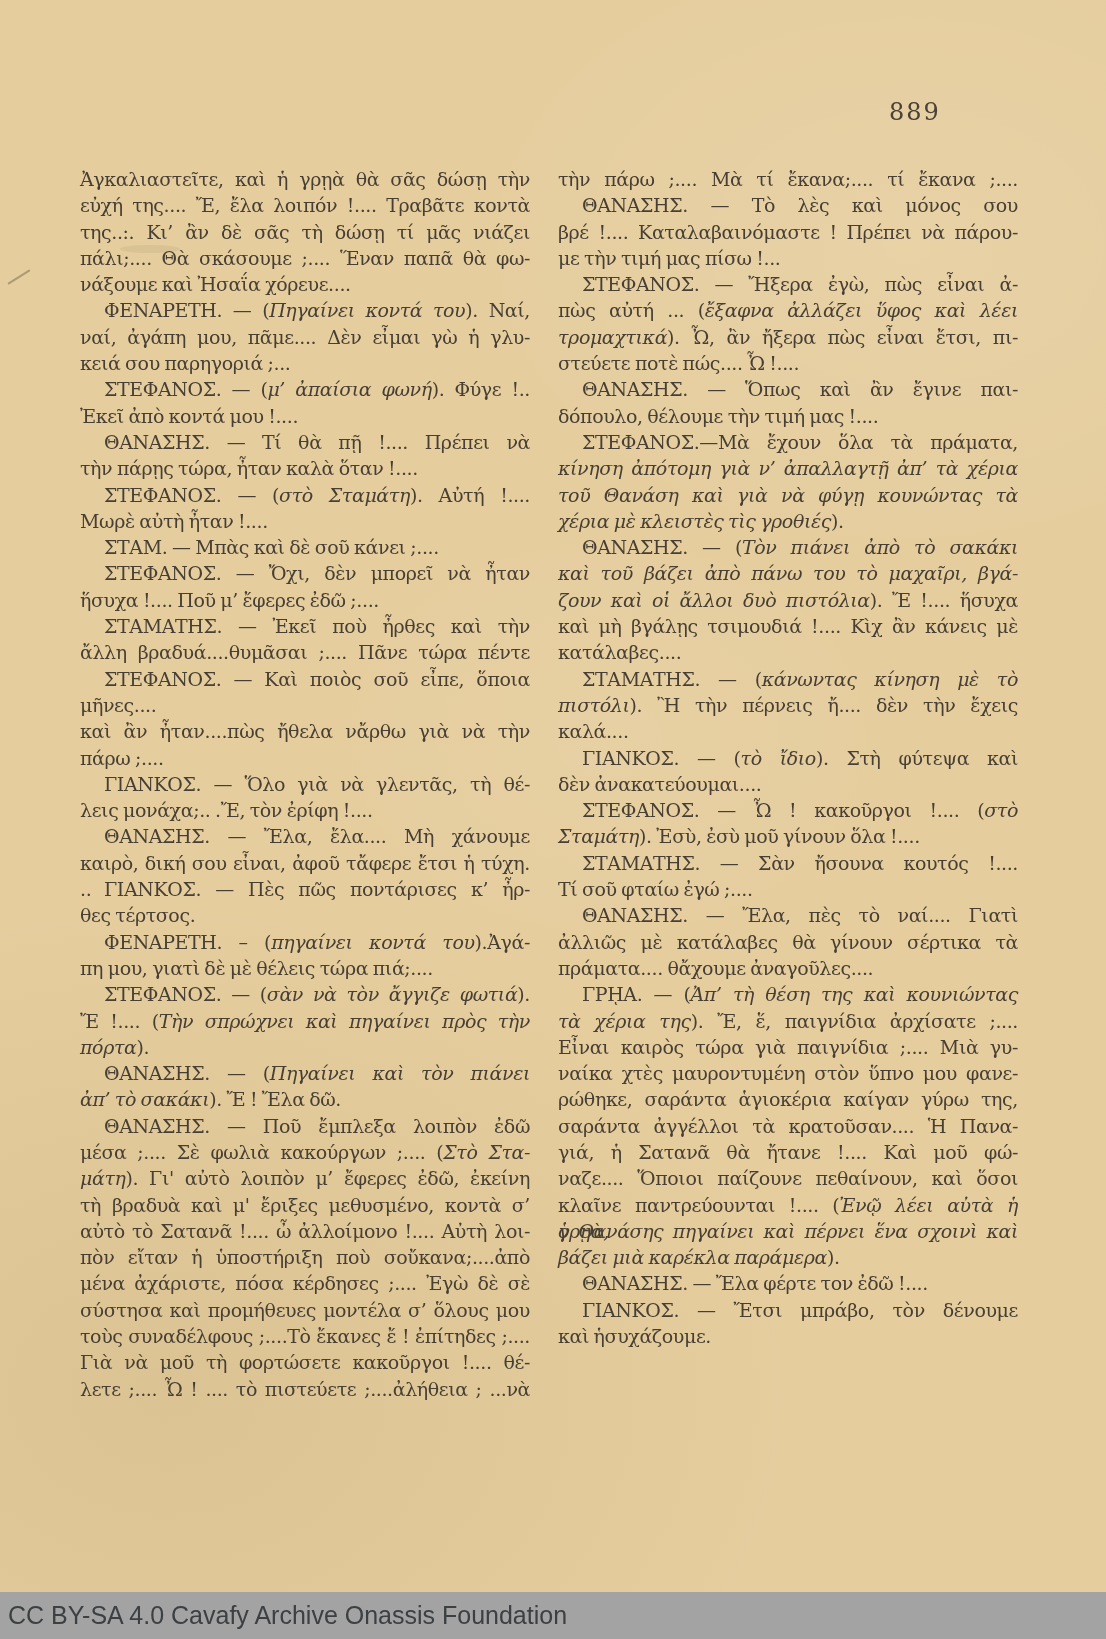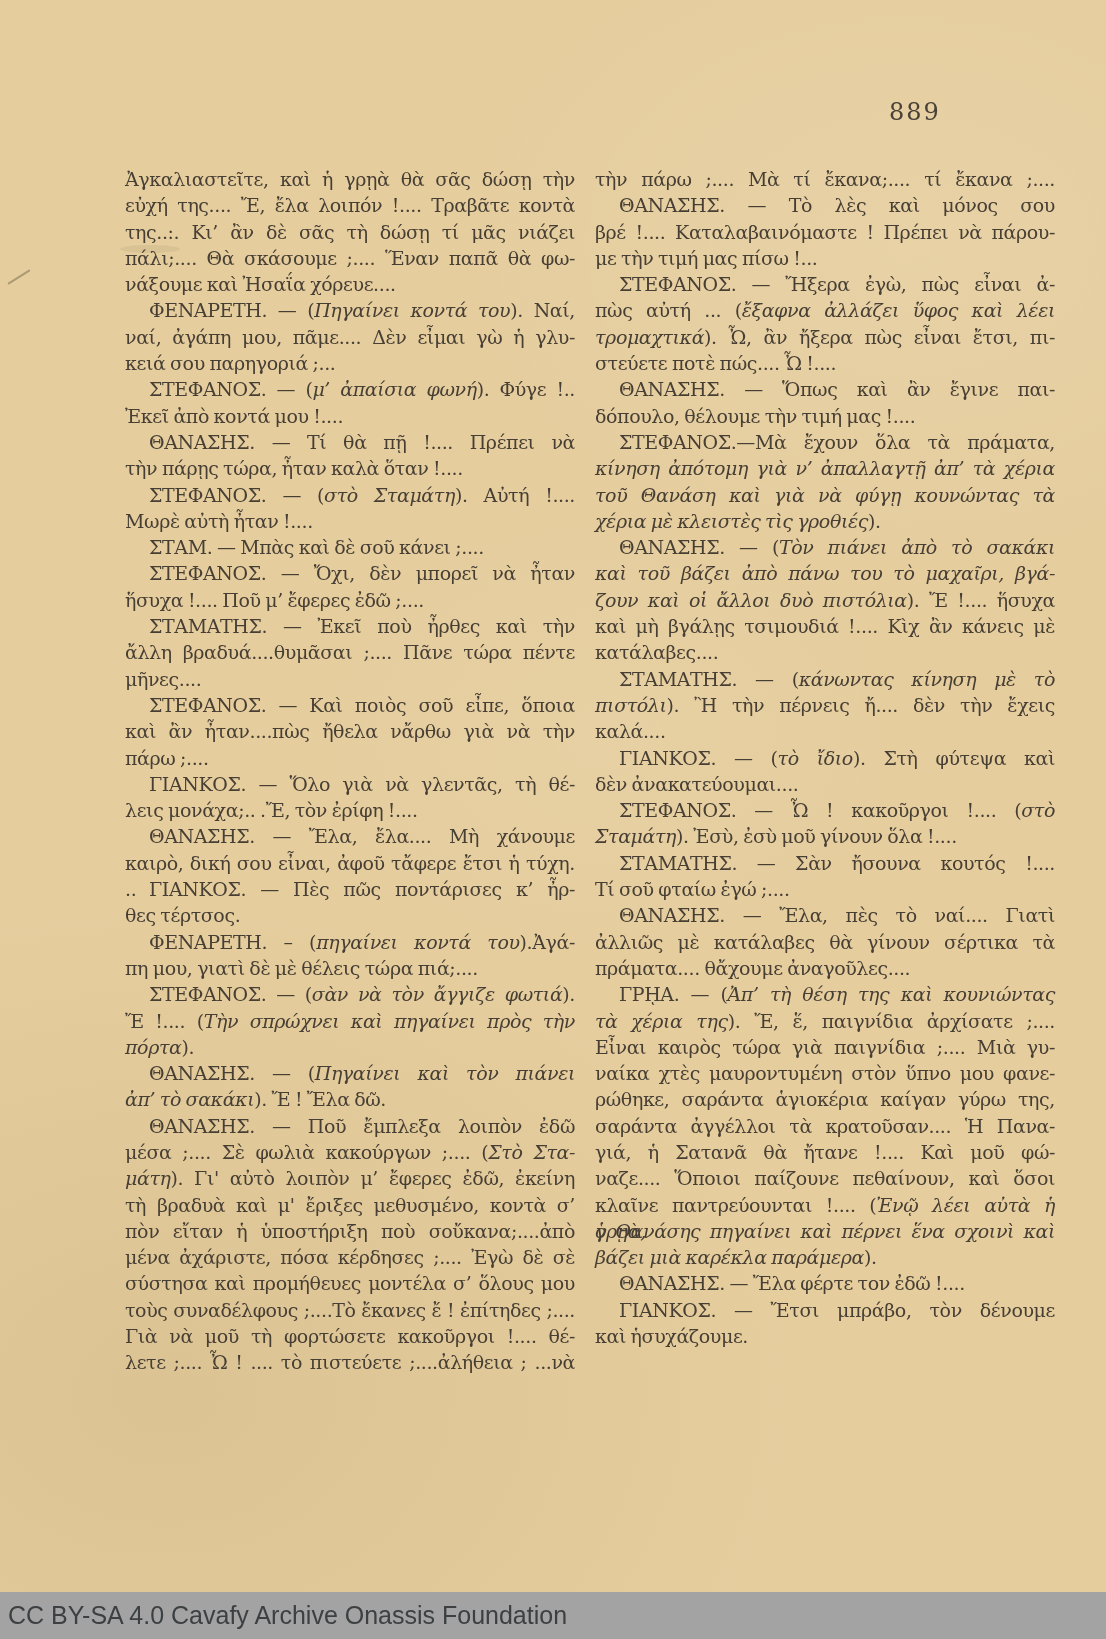--- a/index.html
+++ b/index.html
@@ -13,21 +13,21 @@
       #e5cd9e;
     font-family:"DejaVu Serif","Liberation Serif",serif;
     color:#473f34;
   }
   .page-number{
     position:absolute;left:889px;top:98px;
     font-size:24px;letter-spacing:2px;color:#4a4238;
   }
   .columns{
     position:absolute;left:80px;top:166px;width:938px;
-    display:flex;gap:20px;margin-left:45px;
+    display:flex;gap:28px;
   }
   .col{font-size:19px;letter-spacing:-0.4px;word-spacing:-1px;}
   .col-left{width:450px;}
   .col-right{width:460px;}
   .line{
     height:26.3px;line-height:26.3px;white-space:normal;
     text-align:justify;text-align-last:justify;
   }
   .line.end{text-align-last:left;}
   .line.in{text-indent:24px;}
@@ -71,41 +71,42 @@
       <div class="line end"><span>Ἐκεῖ ἀπὸ κοντά μου !....</span></div>
       <div class="line in"><span>ΘΑΝΑΣΗΣ. — Τί θὰ πῇ !.... Πρέπει νὰ</span></div>
       <div class="line end"><span>τὴν πάρῃς τώρα, ἦταν καλὰ ὅταν !....</span></div>
       <div class="line in"><span>ΣΤΕΦΑΝΟΣ. — (</span><i>στὸ Σταμάτη</i><span>). Αὐτή !....</span></div>
       <div class="line end"><span>Μωρὲ αὐτὴ ἦταν !....</span></div>
       <div class="line in end"><span>ΣΤΑΜ. — Μπὰς καὶ δὲ σοῦ κάνει ;....</span></div>
       <div class="line in"><span>ΣΤΕΦΑΝΟΣ. — Ὄχι, δὲν μπορεῖ νὰ ἦταν</span></div>
       <div class="line end"><span>ἥσυχα !.... Ποῦ μ’ ἔφερες ἐδῶ ;....</span></div>
       <div class="line in"><span>ΣΤΑΜΑΤΗΣ. — Ἐκεῖ ποὺ ἦρθες καὶ τὴν</span></div>
       <div class="line"><span>ἄλλη βραδυά....θυμᾶσαι ;.... Πᾶνε τώρα πέντε</span></div>
+      <div class="line in"><span>ΣΤΕΦΑΝΟΣ. — Καὶ ποιὸς σοῦ εἶπε, ὅποια</span></div>
       <div class="line end"><span>μῆνες....</span></div>
-      <div class="line in"><span>ΣΤΕΦΑΝΟΣ. — Καὶ ποιὸς σοῦ εἶπε, ὅποια</span></div>
       <div class="line"><span>καὶ ἂν ἦταν....πὼς ἤθελα νἄρθω γιὰ νὰ τὴν</span></div>
       <div class="line end"><span>πάρω ;....</span></div>
       <div class="line in"><span>ΓΙΑΝΚΟΣ. — Ὅλο γιὰ νὰ γλεντᾶς, τὴ θέ-</span></div>
       <div class="line end"><span>λεις μονάχα;.. .Ἔ, τὸν ἐρίφη !....</span></div>
       <div class="line in"><span>ΘΑΝΑΣΗΣ. — Ἔλα, ἔλα.... Μὴ χάνουμε</span></div>
       <div class="line end"><span>καιρὸ, δική σου εἶναι, ἀφοῦ τἄφερε ἔτσι ἡ τύχη. ..</span></div>
       <div class="line in"><span>ΓΙΑΝΚΟΣ. — Πὲς πῶς ποντάρισες κ’ ἦρ-</span></div>
       <div class="line end"><span>θες τέρτσος.</span></div>
       <div class="line in"><span>ΦΕΝΑΡΕΤΗ. – (</span><i>πηγαίνει κοντά του</i><span>).Ἀγά-</span></div>
       <div class="line end"><span>πη μου, γιατὶ δὲ μὲ θέλεις τώρα πιά;....</span></div>
       <div class="line in"><span>ΣΤΕΦΑΝΟΣ. — (</span><i>σὰν νὰ τὸν ἄγγιζε φωτιά</i><span>).</span></div>
       <div class="line"><span>Ἔ !.... (</span><i>Τὴν σπρώχνει καὶ πηγαίνει πρὸς τὴν</i></div>
       <div class="line end"><i>πόρτα</i><span>).</span></div>
       <div class="line in"><span>ΘΑΝΑΣΗΣ. — (</span><i>Πηγαίνει καὶ τὸν πιάνει</i></div>
       <div class="line end"><i>ἀπ’ τὸ σακάκι</i><span>). Ἔ ! Ἔλα δῶ.</span></div>
       <div class="line in"><span>ΘΑΝΑΣΗΣ. — Ποῦ ἔμπλεξα λοιπὸν ἐδῶ</span></div>
       <div class="line"><span>μέσα ;.... Σὲ φωλιὰ κακούργων ;.... (</span><i>Στὸ Στα-</i></div>
       <div class="line"><i>μάτη</i><span>). Γι' αὐτὸ λοιπὸν μ’ ἔφερες ἐδῶ, ἐκείνη</span></div>
       <div class="line"><span>τὴ βραδυὰ καὶ μ' ἔριξες μεθυσμένο, κοντὰ σ’</span></div>
+      <div class="line"><span>αὐτὸ τὸ Σατανᾶ !.... ὦ ἀλλοίμονο !.... Αὐτὴ λοι-</span></div>
       <div class="line"><span>πὸν εἴταν ἡ ὑποστήριξη ποὺ σοὔκανα;....ἀπὸ</span></div>
       <div class="line"><span>μένα ἀχάριστε, πόσα κέρδησες ;.... Ἐγὼ δὲ σὲ</span></div>
       <div class="line"><span>σύστησα καὶ προμήθευες μοντέλα σ’ ὅλους μου</span></div>
       <div class="line"><span>τοὺς συναδέλφους ;....Τὸ ἔκανες ἔ ! ἐπίτηδες ;....</span></div>
       <div class="line"><span>Γιὰ νὰ μοῦ τὴ φορτώσετε κακοῦργοι !.... θέ-</span></div>
       <div class="line"><span>λετε ;.... Ὦ ! .... τὸ πιστεύετε ;....ἀλήθεια ; ...νὰ</span></div>
     </div>
   <div class="col col-right">
       <div class="line"><span>τὴν πάρω ;.... Μὰ τί ἔκανα;.... τί ἔκανα ;....</span></div>
       <div class="line in"><span>ΘΑΝΑΣΗΣ. — Τὸ λὲς καὶ μόνος σου</span></div>

